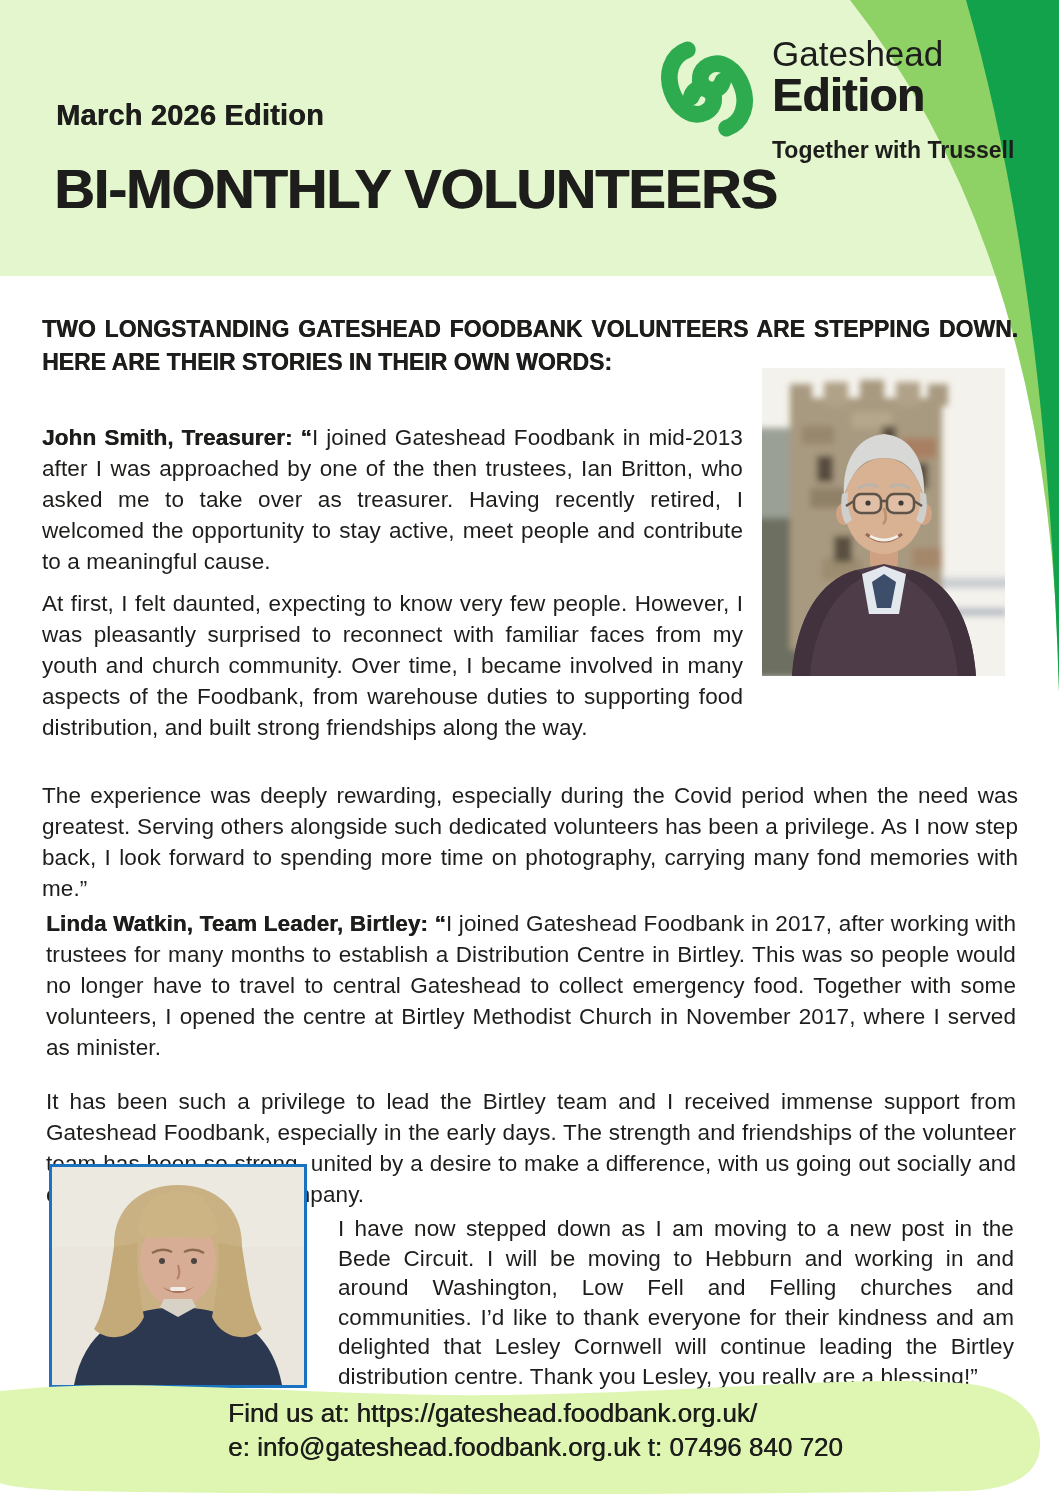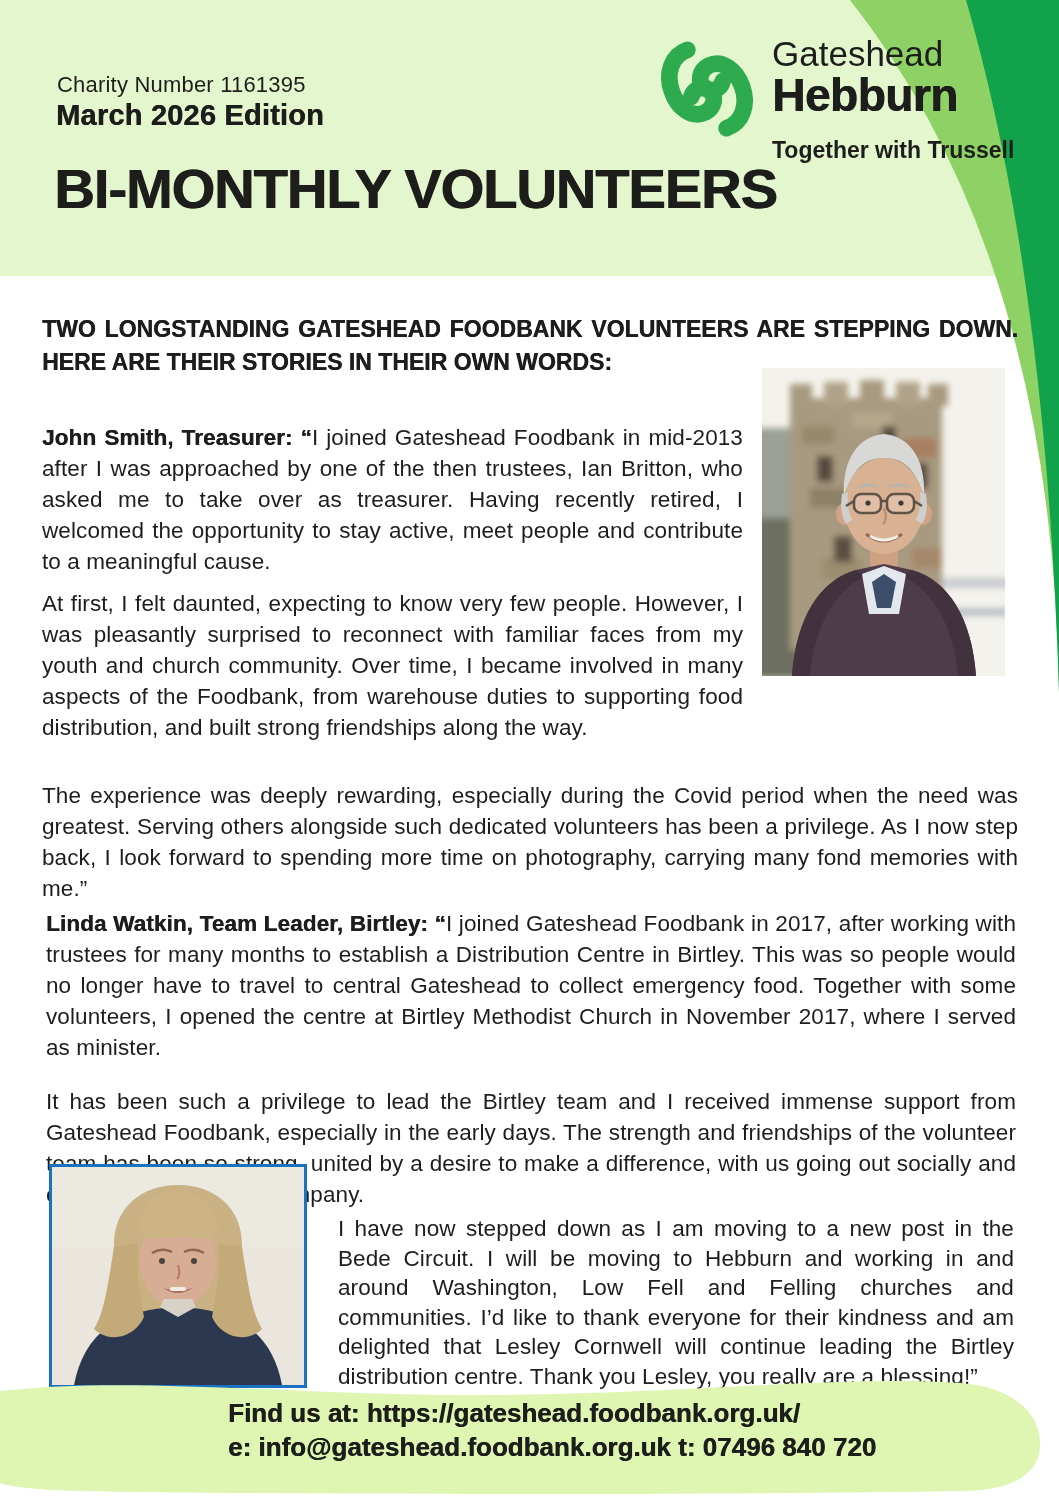--- a/index.html
+++ b/index.html
@@ -31,49 +31,48 @@
   .john-p3{left:42px;top:732px;width:976px;}
   .linda-p1{left:46px;top:860px;width:970px;}
   .linda-p2{left:46px;top:1038px;width:970px;}
   .linda-p3{left:338px;top:1166px;width:676px;line-height:29.5px;}
   
   .john-photo{position:absolute;left:762px;top:368px;width:243px;height:308px;overflow:hidden;}
   .linda-photo{position:absolute;left:49px;top:1164px;width:252px;height:218px;
                border:3px solid #1b72c0;overflow:hidden;background:#eae6de;}
   
   .footer-blob{position:absolute;left:0;bottom:0;width:1059px;height:122px;pointer-events:none;}
-  .footer-text{position:absolute;left:228px;top:1396px;font-size:26px;font-weight:700;
+  .footer-text{position:absolute;left:228px;top:1396px;font-size:26px;font-weight:400;
                line-height:34px;text-shadow:.5px 0 currentColor;}
 </style>
 </head>
 <body>
 
 <div class="page">
 
   <div class="header-band"></div>
 
   <svg class="corner-curves" viewBox="0 0 1059 700" aria-hidden="true">
     <path d="M850,0 L1059,0 L1059,692 Q1053,258 850,0 Z" fill="#8ed164"></path>
     <path d="M966,0 L1059,0 L1059,692 Q1046,276 966,0 Z" fill="#11a24b"></path>
   </svg>
 
-  <div class="charity">Charity Number 1161395</div>
   <div class="edition">March 2026 Edition</div>
   <div class="page-title">BI-MONTHLY VOLUNTEERS</div>
 
   <div class="logo">
     <svg class="logo-knot" viewBox="0 0 100 100" aria-hidden="true">
       <g fill="none" stroke="#2fab4f" stroke-width="17" stroke-linecap="round">
         <path d="M30,10 C13,16 8,35 14,52 C20,70 35,80 48,74 C58,69 60,57 52,51 C45,46 36,50 34,58"></path>
         <path d="M70,90 C87,84 92,65 86,48 C80,30 65,20 52,26 C42,31 40,43 48,49 C55,54 64,50 66,42"></path>
       </g>
     </svg>
     <div class="logo-text">
       <div class="logo-org">Gateshead</div>
-      <div class="logo-name">Hebburn</div>
+      <div class="logo-name">Edition</div>
       <div class="logo-tag">Together with Trussell</div>
     </div>
   </div>
 
   <p class="intro">TWO LONGSTANDING GATESHEAD FOODBANK VOLUNTEERS ARE STEPPING DOWN.  HERE ARE THEIR STORIES IN THEIR OWN WORDS:</p>
 
   <div class="john-photo">
     <svg viewBox="0 0 243 308" width="243" height="308" aria-hidden="true">
       <defs>
           <filter id="blur1">

